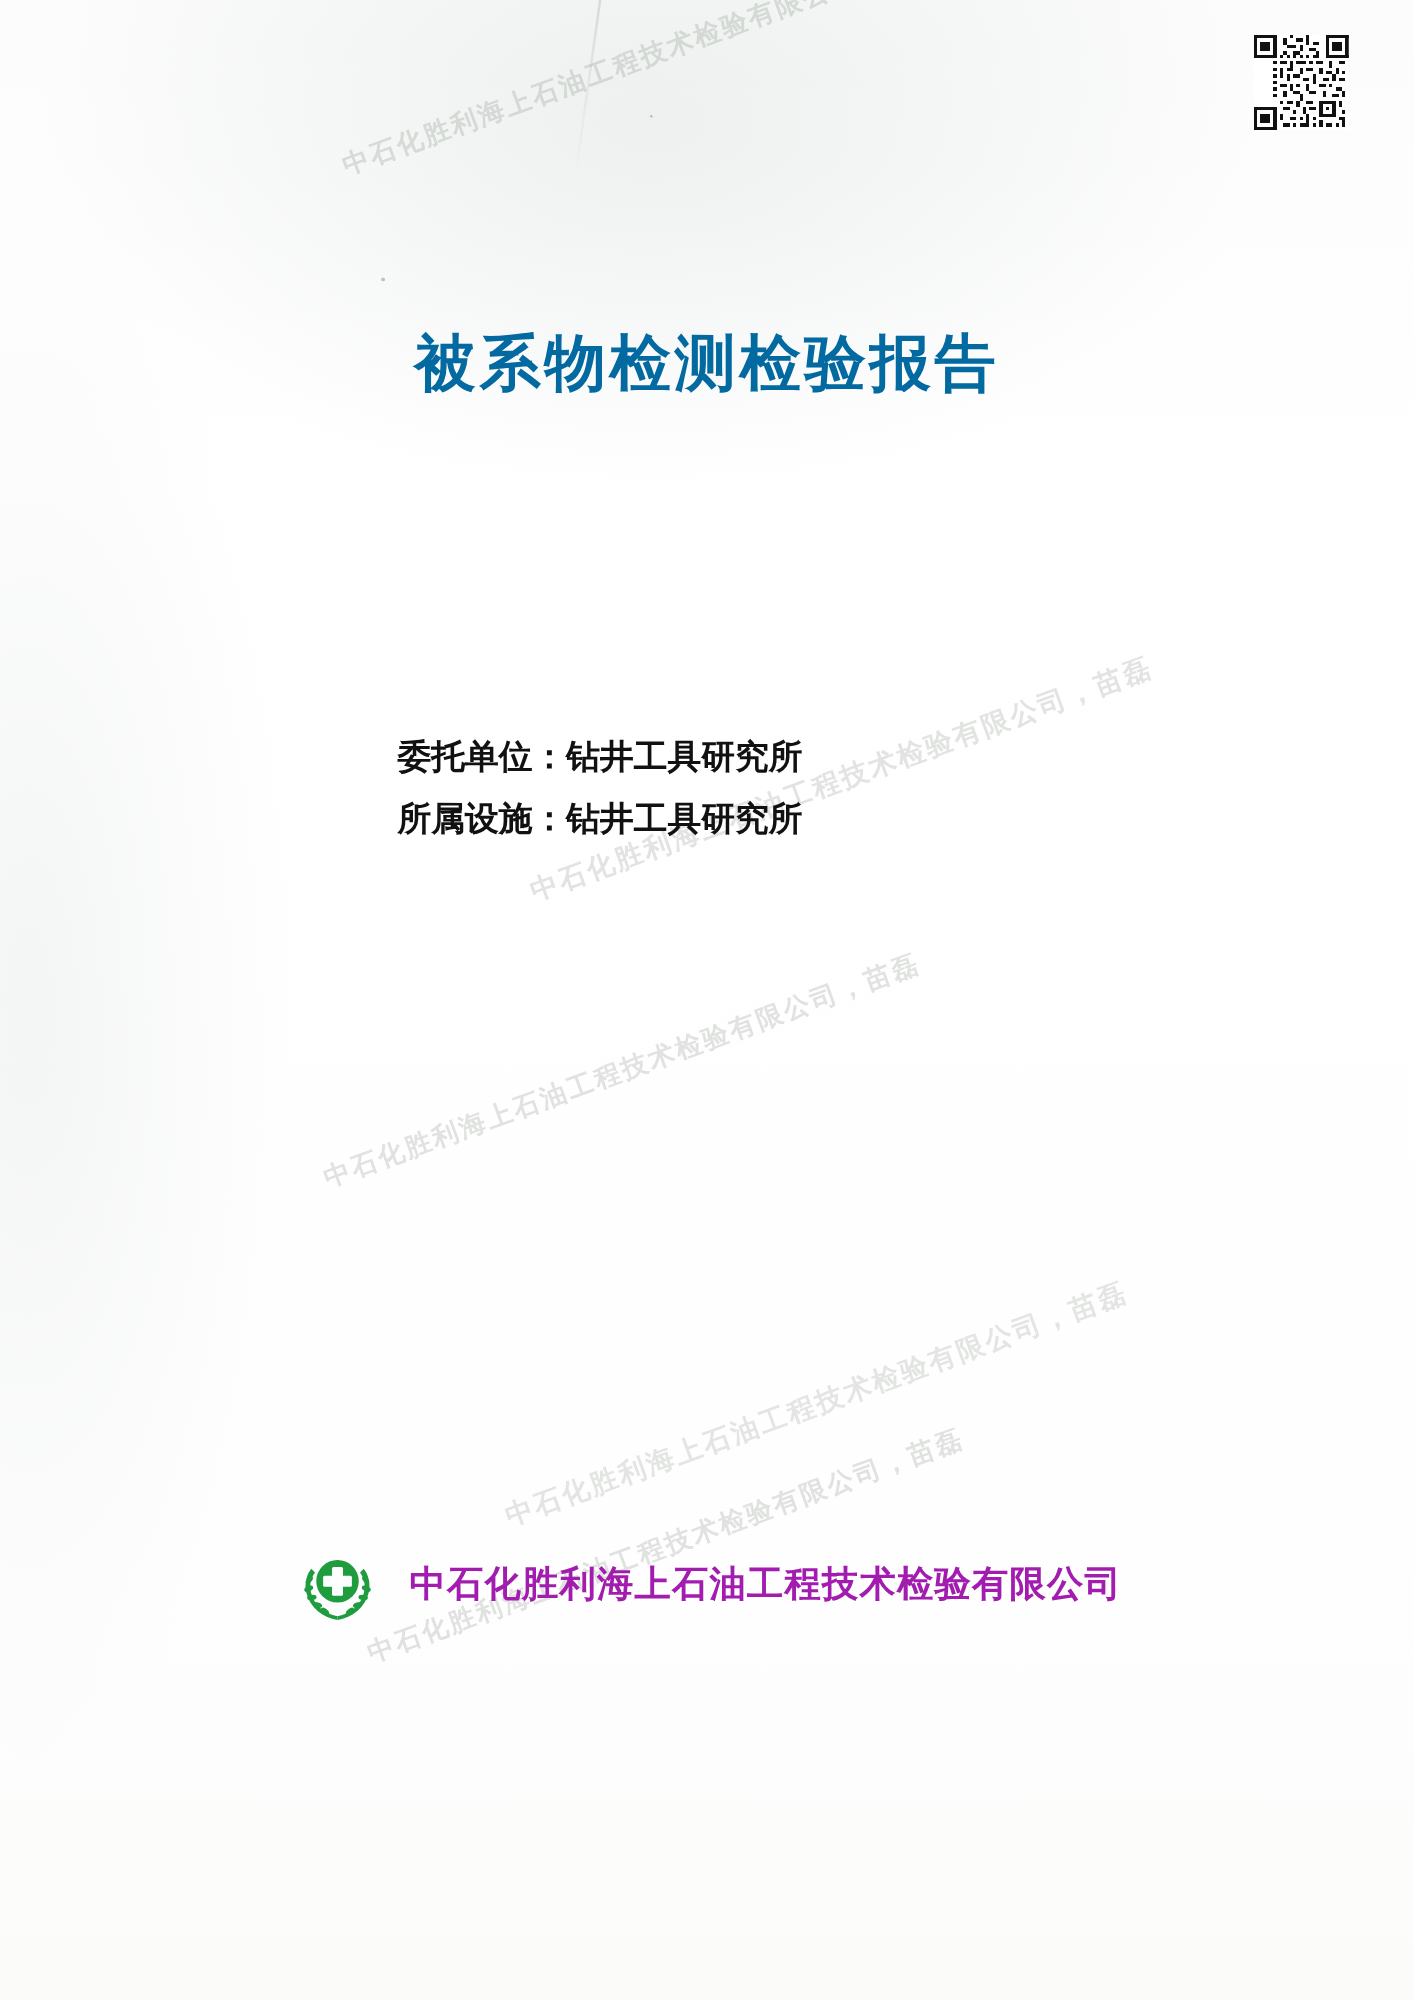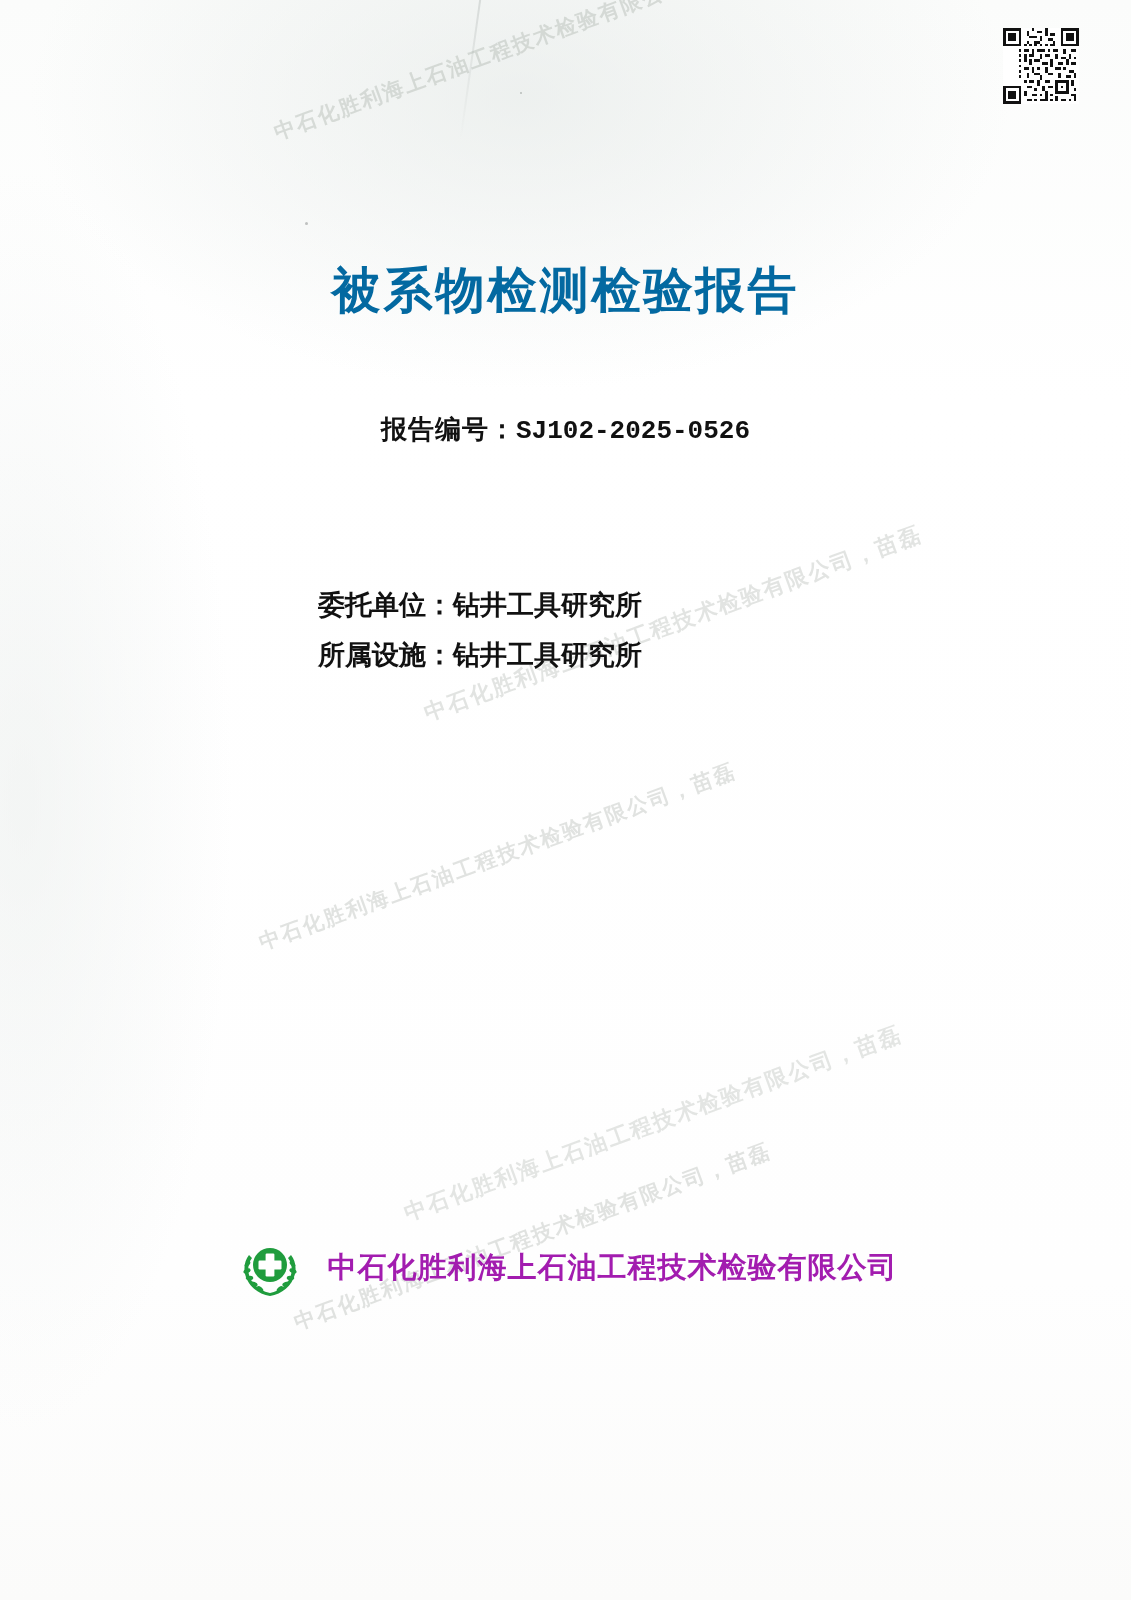--- a/index.html
+++ b/index.html
@@ -272,23 +272,20 @@
   </div>
 
   <div class="wm wm-1">中石化胜利海上石油工程技术检验有限公司，苗磊</div>
   <div class="wm wm-3">中石化胜利海上石油工程技术检验有限公司，苗磊</div>
   <div class="wm wm-2">中石化胜利海上石油工程技术检验有限公司，苗磊</div>
   <div class="wm wm-5">中石化胜利海上石油工程技术检验有限公司，苗磊</div>
   <div class="wm wm-4">中石化胜利海上石油工程技术检验有限公司，苗磊</div>
 
   <div class="title">被系物检测检验报告</div>
 
-  <div class="report-no">
-    <span>报告编号：</span><span class="num">SJ102-2025-0526</span>
-  </div>
 
   <div class="info">
     <div class="row">
       <span>委托单位：</span><span>钻井工具研究所</span>
     </div>
     <div class="row">
       <span>所属设施：</span><span>钻井工具研究所</span>
     </div>
   </div>
 

